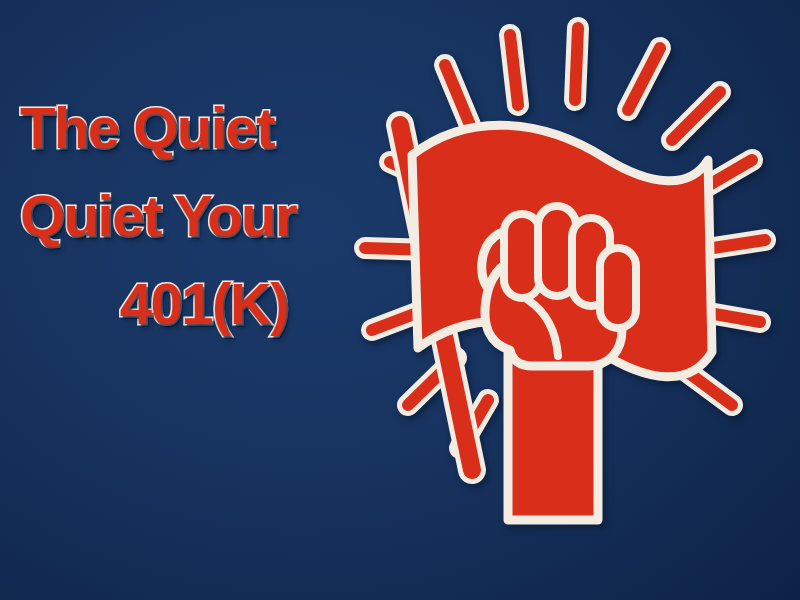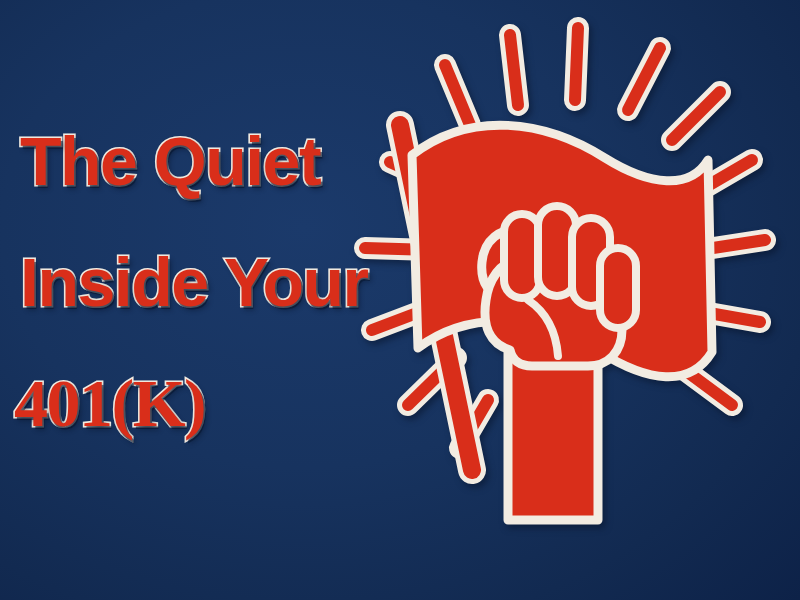--- a/index.html
+++ b/index.html
@@ -36,37 +36,36 @@
   #headline {
     position: absolute;
     left: 0;
     top: 84px;
     width: 392px;
     z-index: 5;
   }
   .hl-line {
     font-family: "Liberation Sans", sans-serif;
     font-weight: bold;
-    font-size: 68px;
+    font-size: 58px;
     line-height: 88px;
     letter-spacing: -1.5px;
     color: #d92e1a;
     padding-left: 20px;
     white-space: nowrap;
     -webkit-text-stroke: 3.2px #f2ece2;
     paint-order: stroke fill;
     text-shadow:
       2px 3px 0 rgba(6, 20, 44, 0.55),
       3px 4px 5px rgba(6, 18, 40, 0.45);
-    margin-top: 33px;
   }
   .hl-line.centered {
-    padding-left: 14px;
+    padding-left: 8px;
+    text-align: center;
     width: 392px;
-    font-family: Liberation Serif, serif;
   }
 
   
   #artwork {
     position: absolute;
     left: 360px;
     top: 0;
     width: 440px;
     height: 600px;
     z-index: 3;
@@ -177,17 +176,17 @@
 
           <path d="M 168 300 C 186 312, 196 330, 198 356" fill="none" stroke="#f2ece2" stroke-width="8" stroke-linecap="round"></path>
         </g>
 
       </g>
     </svg>
   </div>
 
   <div id="headline">
     <div class="hl-line">The Quiet</div>
-    <div class="hl-line">Inside Your</div>
+    <div class="hl-line">Quiet Your</div>
     <div class="hl-line centered">401(K)</div>
   </div>
 
 </div>
 
 </body></html>

